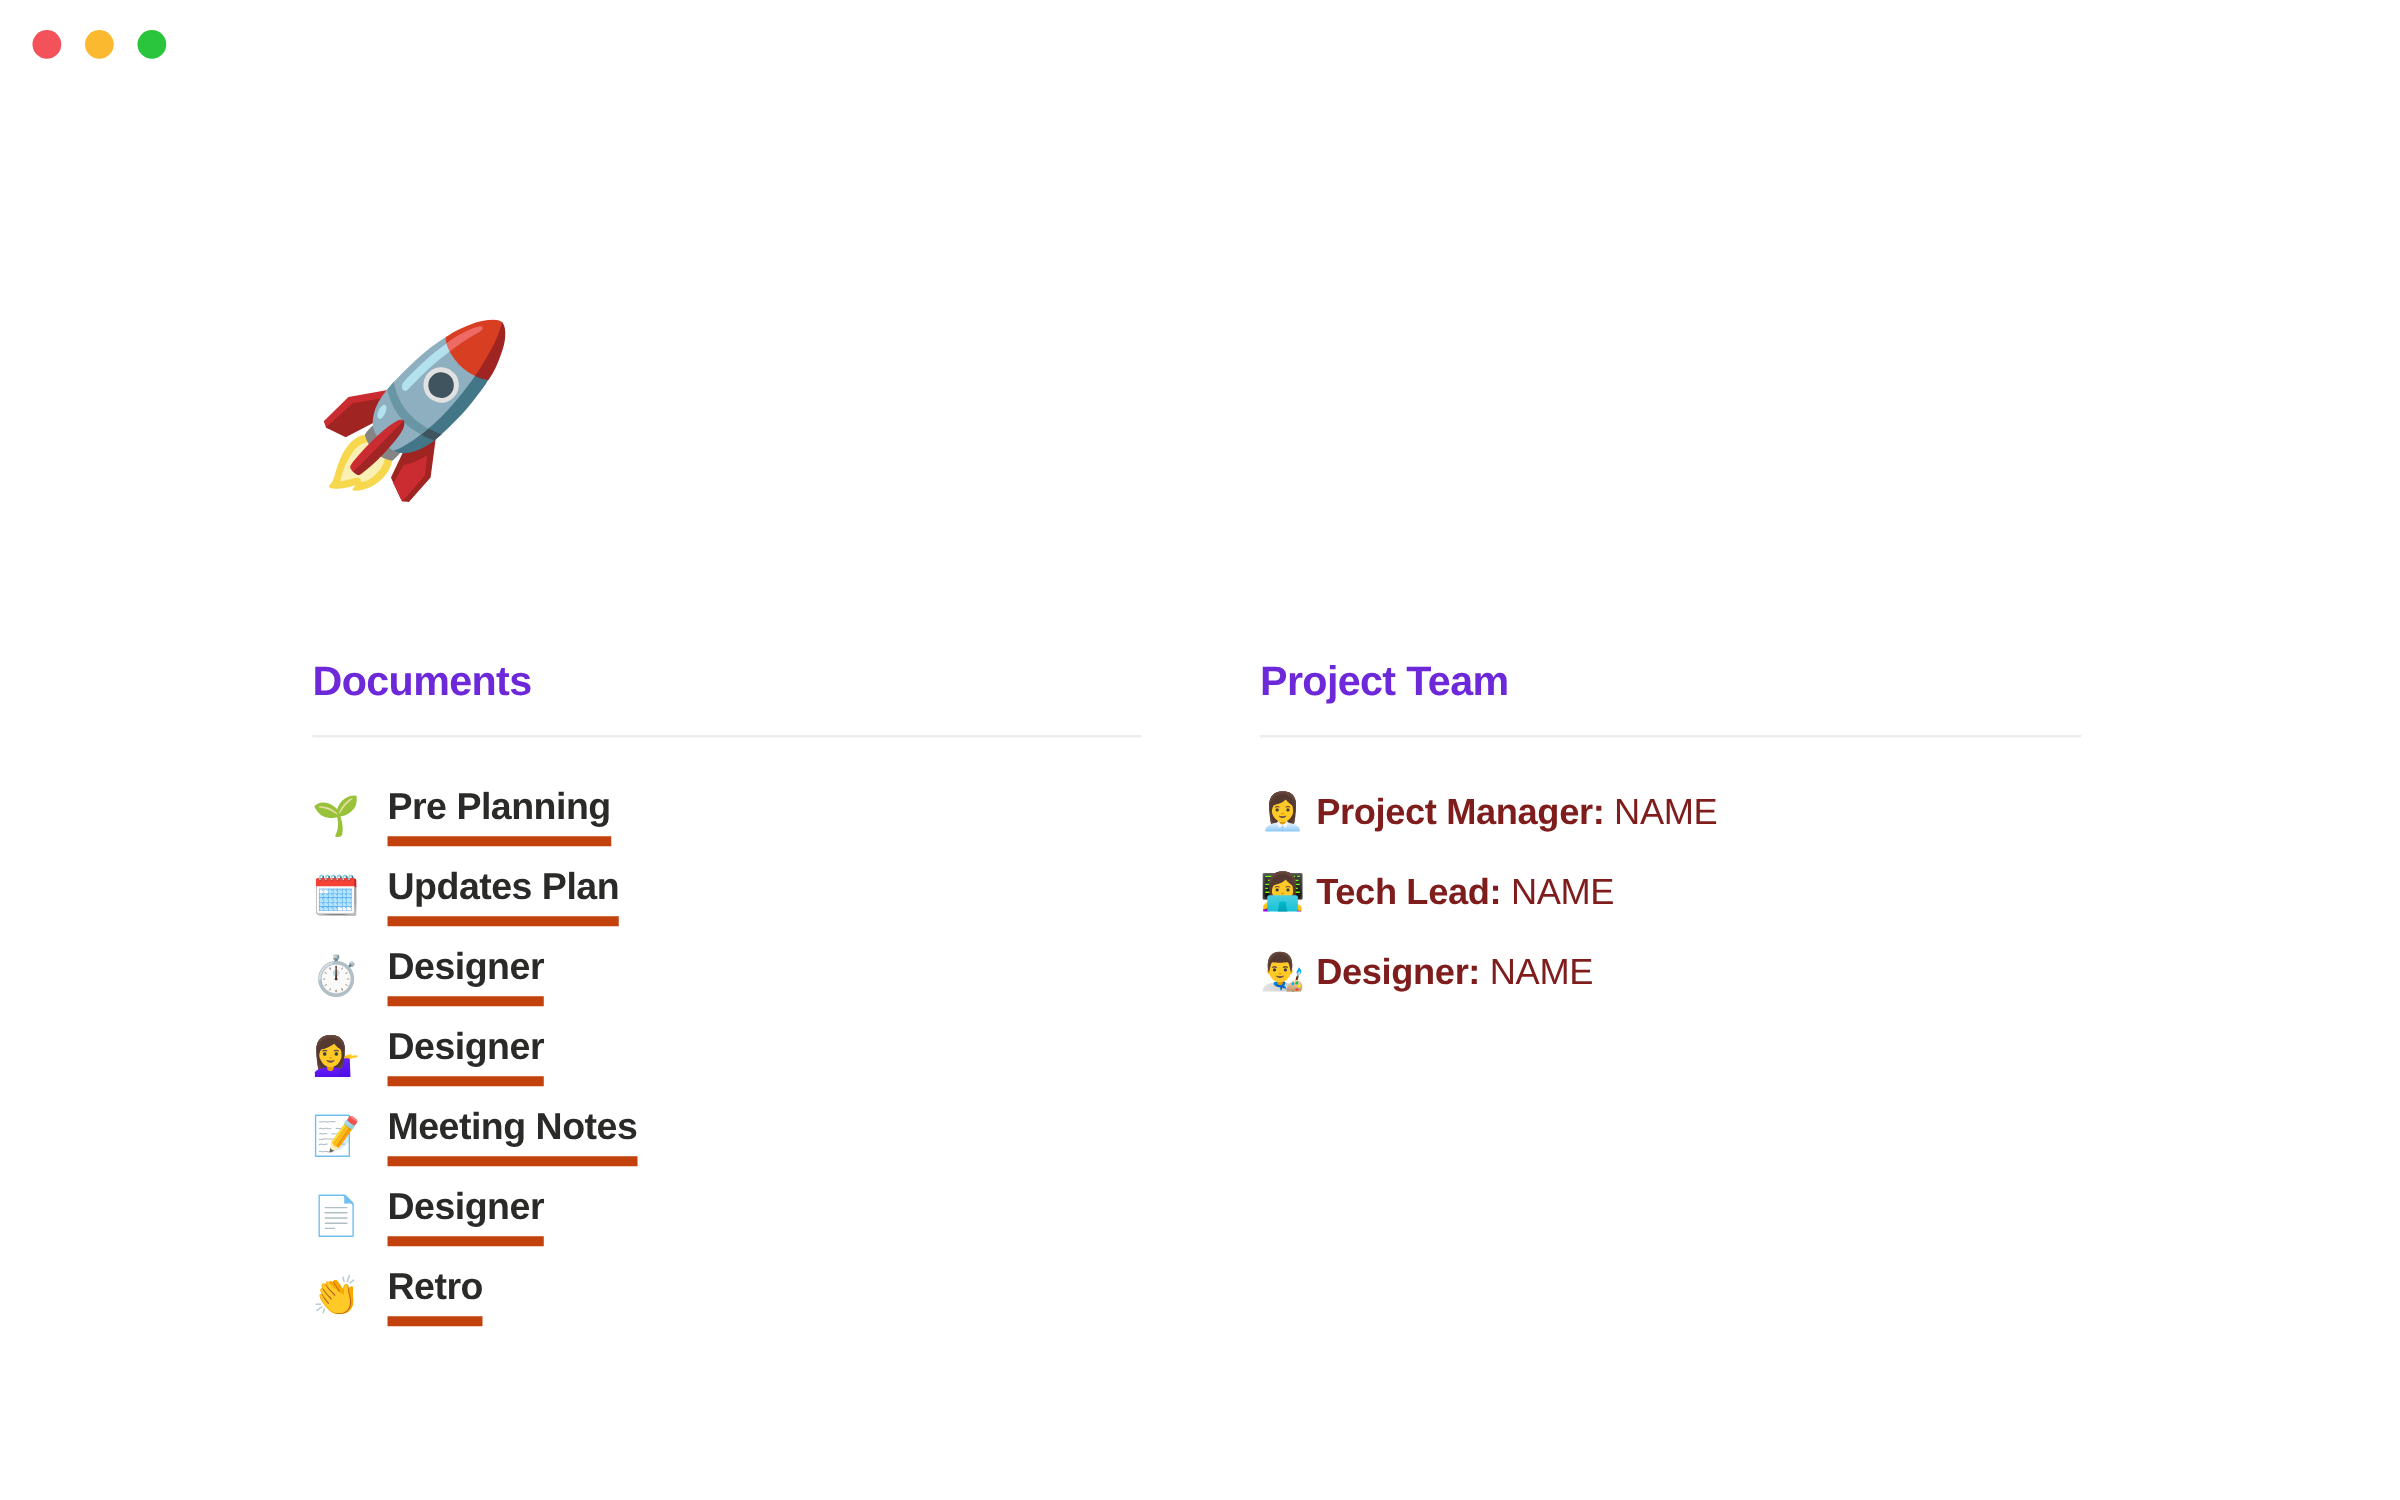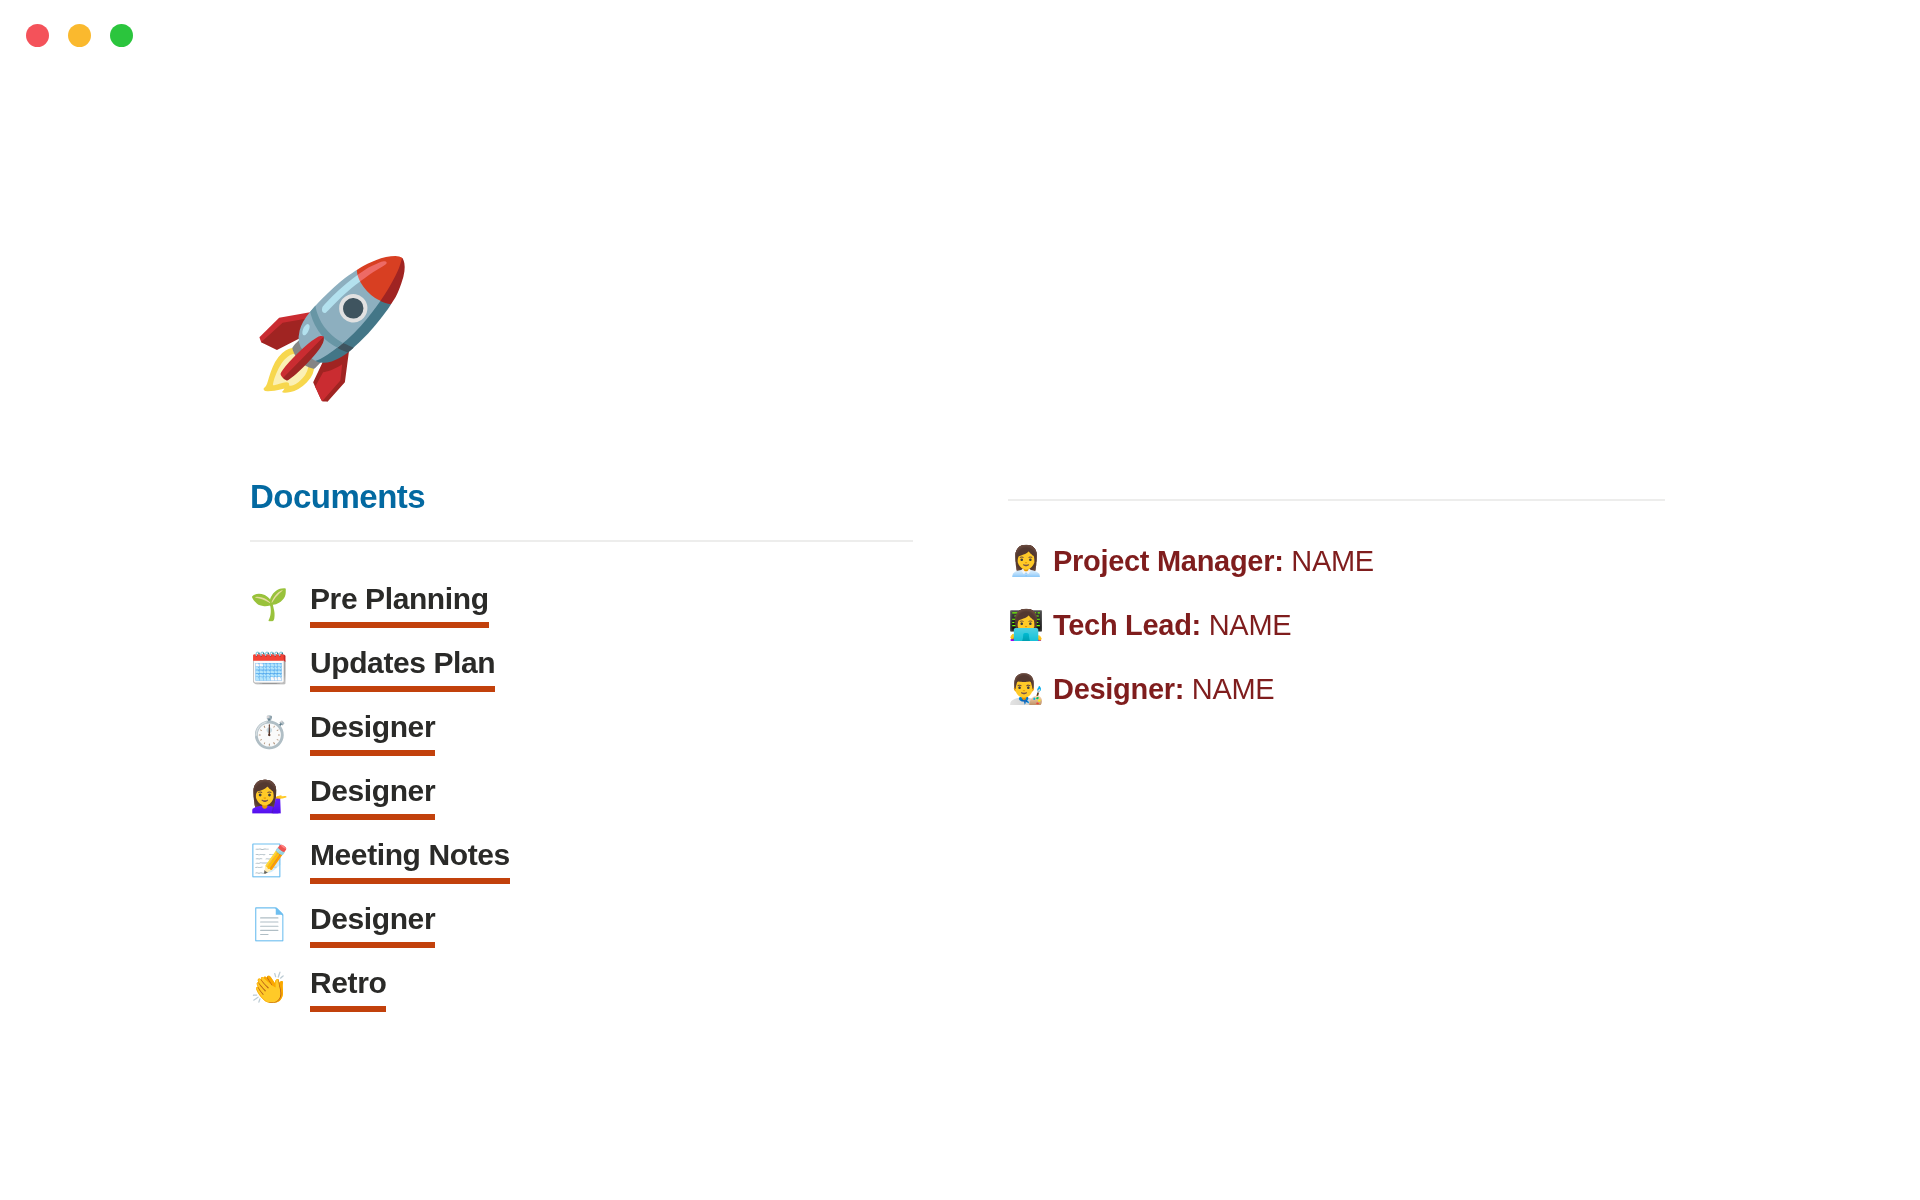--- a/index.html
+++ b/index.html
@@ -63,24 +63,25 @@
     width:1420px;
   }
   .col { }
   .col-left  { width:663px; }
   .col-gap   { width:95px; flex:0 0 95px; }
   .col-right { width:657px; }
 
   .col-heading {
     font-size:33px;
     font-weight:700;
-    color:#0369a1;
+    color:#6d28d9;
     letter-spacing:-0.5px;
     line-height:1.25;
     white-space:nowrap;
+    margin-top:48px;
   }
   .col-divider {
     margin-top:23px;
     height:2px;
     width:100%;
     background:#ededec;
   }
 
   
   .doc-list { margin-top:30px; }
@@ -98,21 +99,21 @@
     display:flex;
     align-items:center;
     user-select:none;
   }
   .doc-link {
     font-size:30px;
     font-weight:600;
     color:#2a2a28;
     letter-spacing:-0.4px;
     line-height:1.2;
-    border-bottom:6px solid #c2410c;
+    border-bottom:8px solid #c2410c;
     padding-bottom:5px;
     white-space:nowrap;
   }
 
   
   .team-list { margin-top:28px; }
   .team-row {
     display:flex;
     align-items:center;
     height:64px;
@@ -198,20 +199,21 @@
             <span class="doc-emoji">👏</span>
             <span class="doc-link">Retro</span>
           </div>
 
         </div>
       </div>
 
       <div class="col-gap"></div>
 
       <div class="col col-right">
+        <div class="col-heading">Project Team</div>
         <div class="col-divider"></div>
 
         <div class="team-list">
 
           <div class="team-row">
             <span class="team-emoji">👩‍💼</span>
             <span class="team-text"><span class="team-role">Project Manager:</span> <span class="team-name">NAME</span></span>
           </div>
 
           <div class="team-row">

